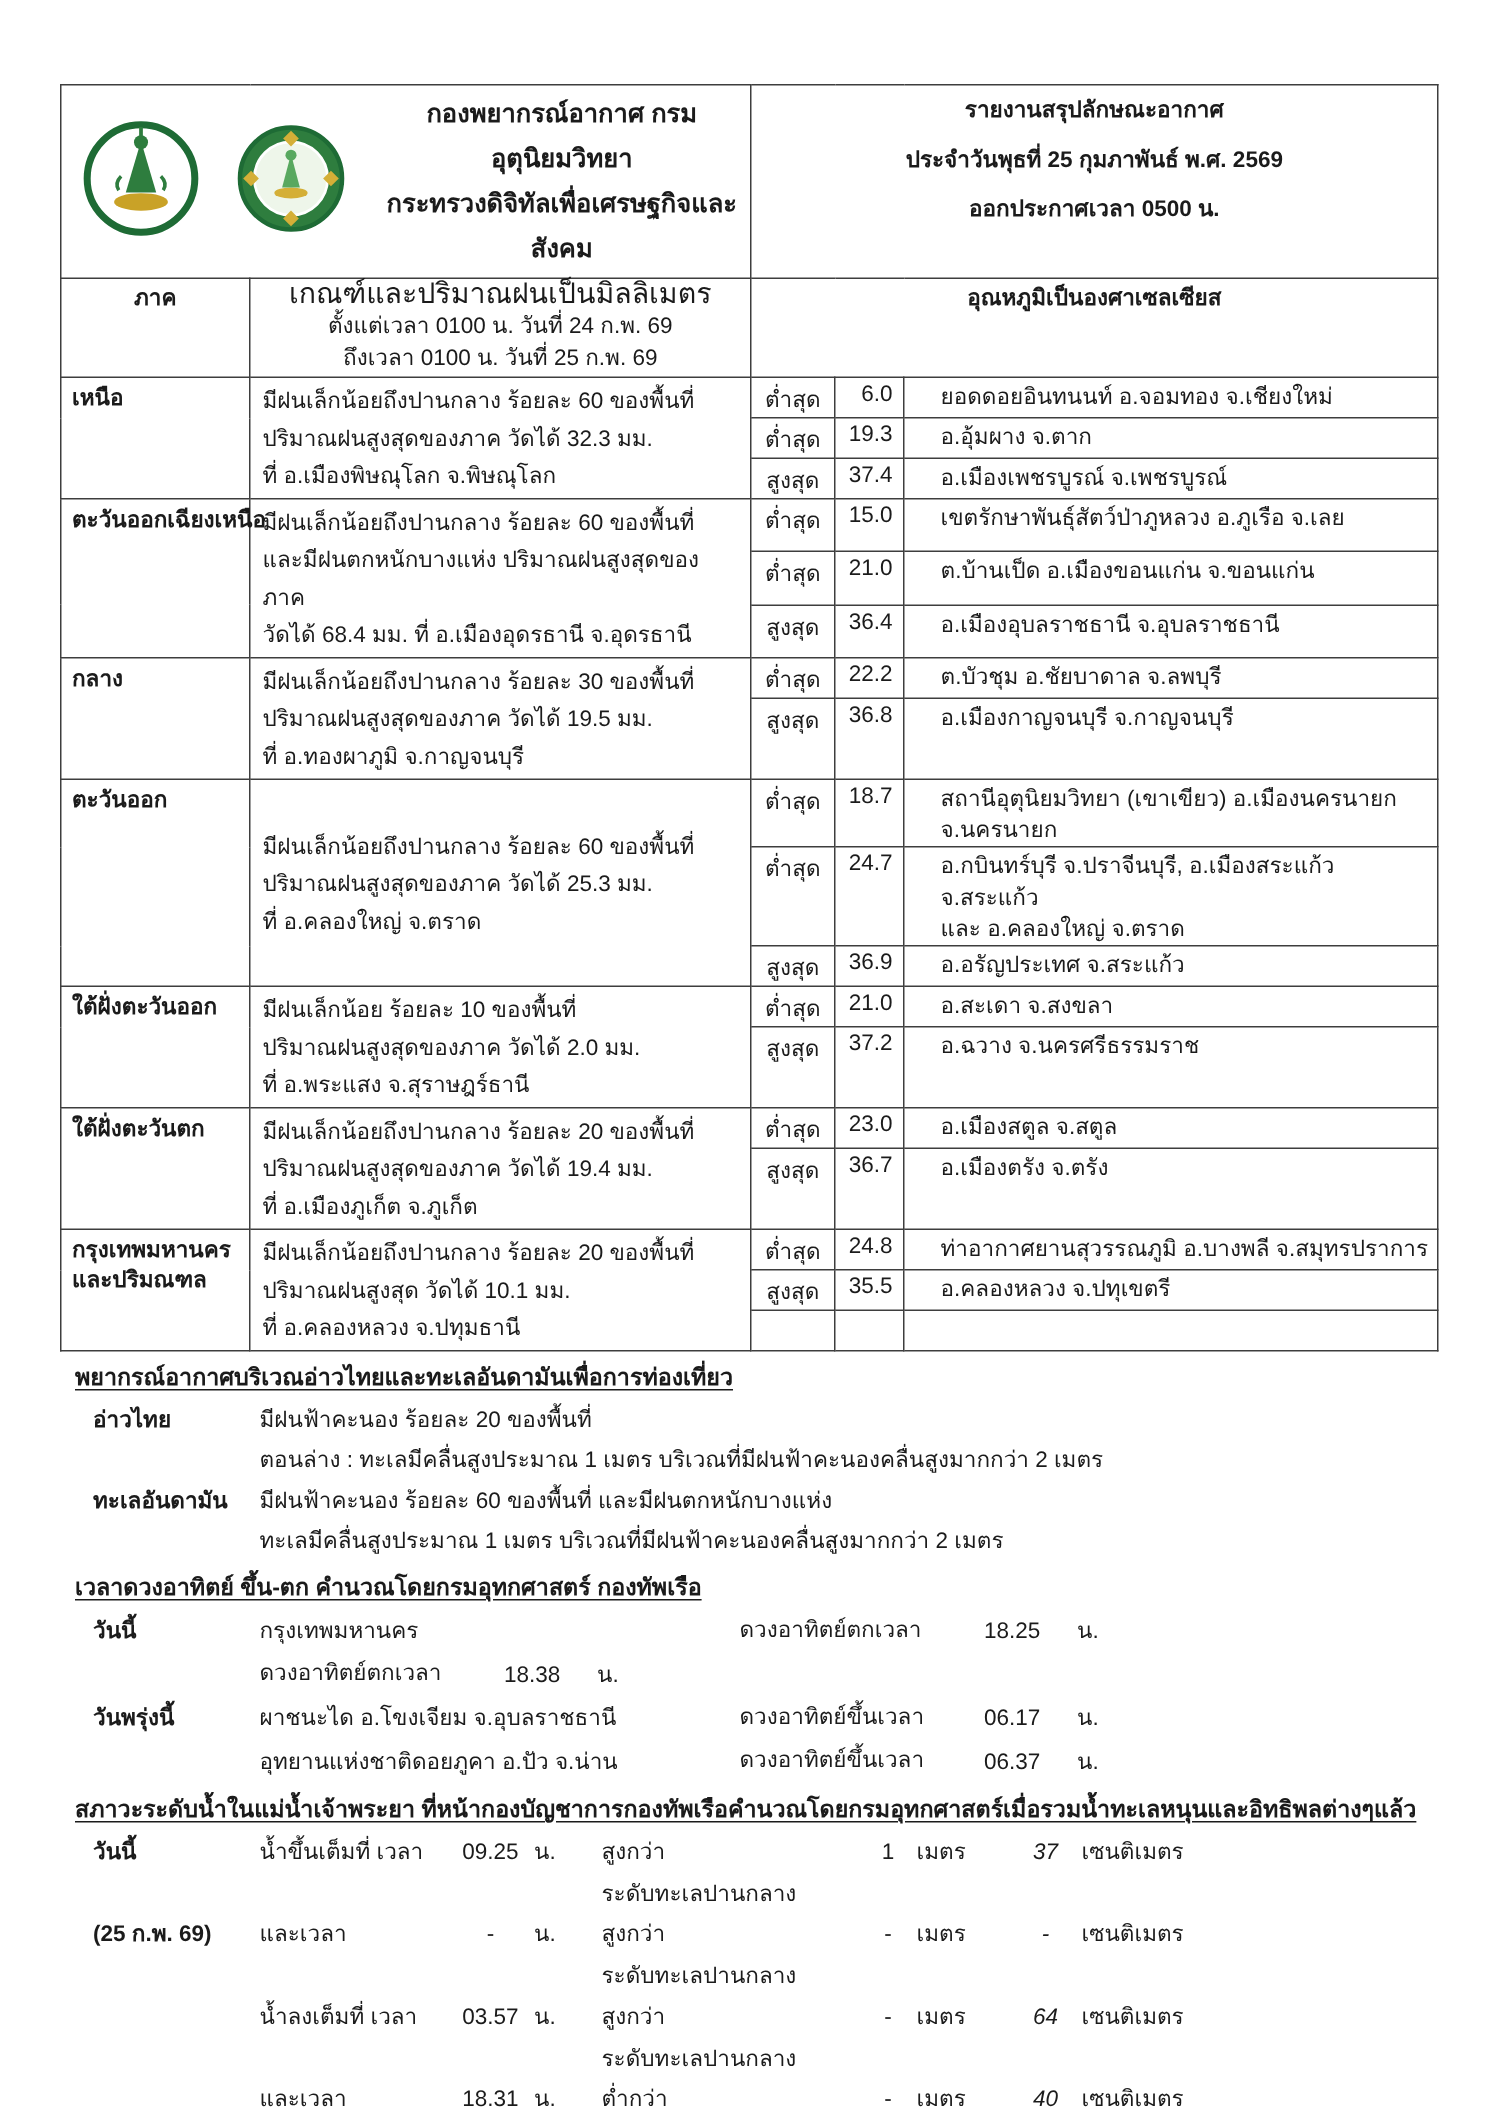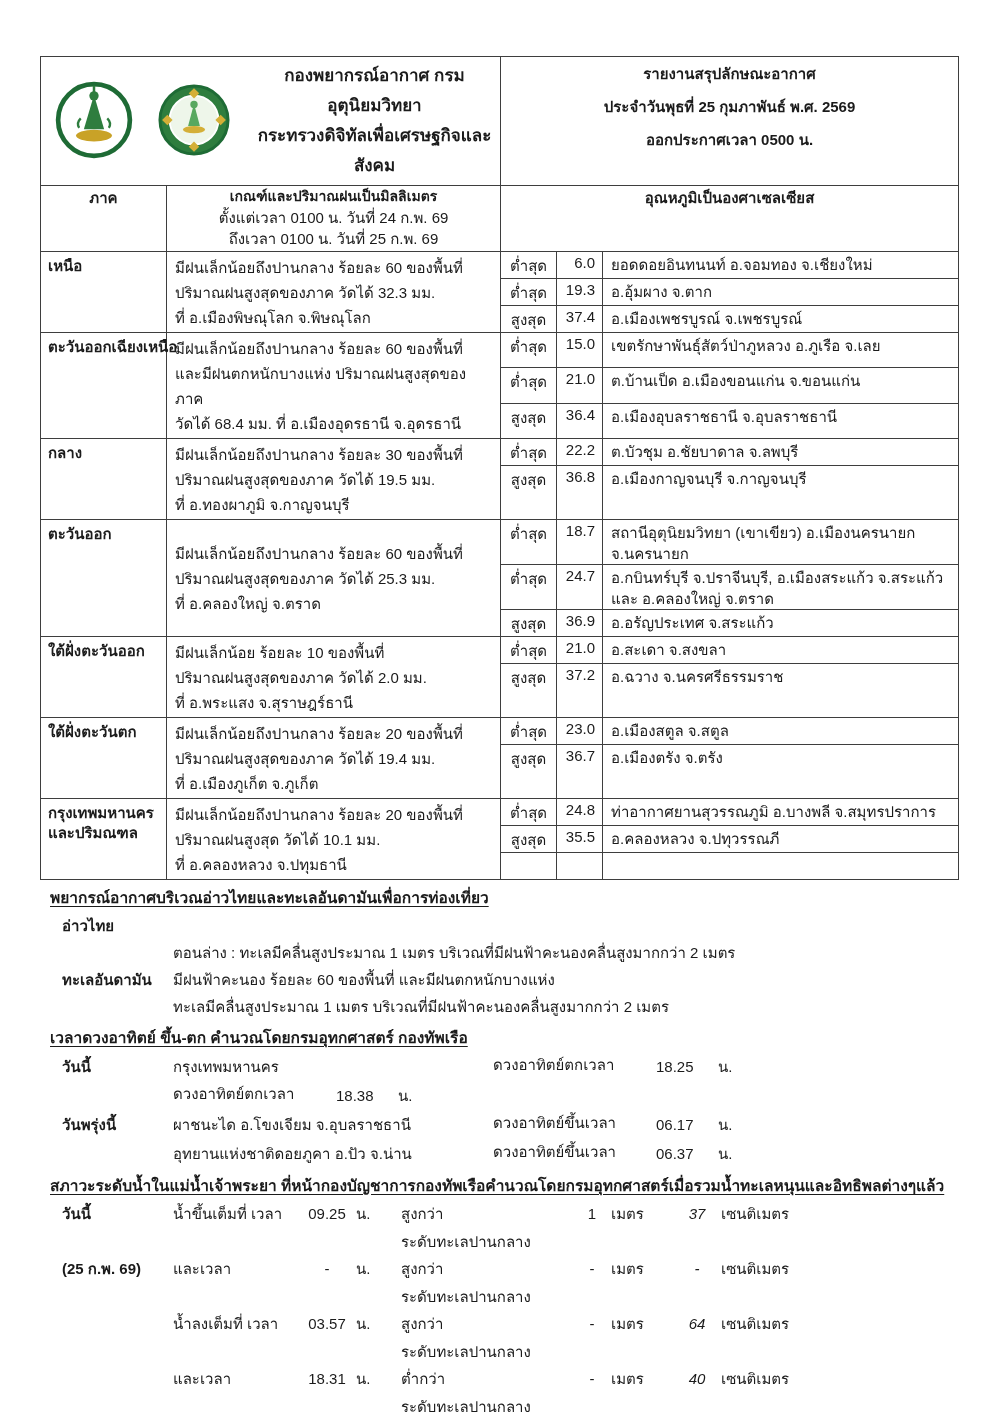--- a/index.html
+++ b/index.html
@@ -15,29 +15,29 @@
   table.main td { border:1.5px solid #3e3e3e; vertical-align:top; font-size:15px; }
   col.c1{width:126px;} col.c2{width:334px;} col.c3{width:56px;} col.c4{width:46px;} col.c5{width:356px;}
 
   td.org-cell { height:95px; vertical-align:middle; padding:4px 6px 4px 14px; }
   .org-wrap { display:flex; align-items:center; gap:24px; }
   .org-text { flex:1; text-align:center; font-weight:bold; font-size:17px; line-height:30px; }
   td.title-cell { vertical-align:middle; text-align:center; font-weight:bold; font-size:17px; line-height:33px; }
 
   td.region-h { height:66px; text-align:center; vertical-align:middle; font-weight:bold; }
   td.rain-h { text-align:center; vertical-align:middle; line-height:21px; font-size:14.5px; }
-  td.rain-h .b { font-weight:bold; font-size:14px; }
+  td.rain-h .b { font-weight:normal; font-size:19px; }
   td.temp-h { text-align:center; vertical-align:middle; font-weight:bold; font-size:15.5px; }
 
   td.c-region { font-weight:bold; padding:4px 4px 2px 7px; font-size:14px; line-height:20px; white-space:nowrap; }
   td.c-rain { padding:3px 6px 2px 8px; line-height:25px; }
   td.c-rain.vc { vertical-align:middle; }
   td.c-tl { text-align:center; padding-top:2px; font-size:14.5px; }
   td.c-tv { text-align:right; padding:2px 7px 0 0; font-size:14.5px; }
-  td.c-tp { padding:2px 4px 0 8px; font-size:14.5px; line-height:21px; }
+  td.c-tp { padding:2px 4px 0 24px; font-size:14.5px; line-height:21px; }
   tr.trow { height:26px; }
 
   
   .sec { padding-left:10px; }
   .sec-header {
     font-weight:bold; font-size:15.5px; line-height:28px;
     text-decoration:underline; text-underline-offset:3px; margin-top:4px;
   }
   .srow { display:flex; line-height:27px; font-size:15px; align-items:baseline; }
   .srow .lbl { width:123px; padding-left:12px; font-weight:bold; flex:0 0 auto; }
@@ -256,34 +256,35 @@
         <div>ปริมาณฝนสูงสุด วัดได้ 10.1 มม.</div>
         <div>ที่ อ.คลองหลวง จ.ปทุมธานี</div>
       </td>
       <td class="c-tl">ต่ำสุด</td>
       <td class="c-tv">24.8</td>
       <td class="c-tp">ท่าอากาศยานสุวรรณภูมิ อ.บางพลี จ.สมุทรปราการ</td>
     </tr>
     <tr class="trow">
       <td class="c-tl">สูงสุด</td>
       <td class="c-tv">35.5</td>
-      <td class="c-tp">อ.คลองหลวง จ.ปทุวรรณภี</td>
+      <td class="c-tp">อ.คลองหลวง จ.ปทุเขตรี</td>
     </tr>
     <tr>
       <td class="c-tl"></td>
       <td class="c-tv"></td>
       <td class="c-tp"></td>
     </tr>
   </tbody>
       </table>
 
   <div class="sec">
     <div class="sec-header">พยากรณ์อากาศบริเวณอ่าวไทยและทะเลอันดามันเพื่อการท่องเที่ยว</div>
     <div class="srow">
       <span class="lbl">อ่าวไทย</span>
+      <span class="txt">มีฝนฟ้าคะนอง ร้อยละ 20 ของพื้นที่</span>
     </div>
     <div class="srow">
       <span class="lbl"></span>
       <span class="txt">ตอนล่าง : ทะเลมีคลื่นสูงประมาณ 1 เมตร บริเวณที่มีฝนฟ้าคะนองคลื่นสูงมากกว่า 2 เมตร</span>
     </div>
     <div class="srow">
       <span class="lbl">ทะเลอันดามัน</span>
       <span class="txt">มีฝนฟ้าคะนอง ร้อยละ 60 ของพื้นที่ และมีฝนตกหนักบางแห่ง</span>
     </div>
     <div class="srow">

